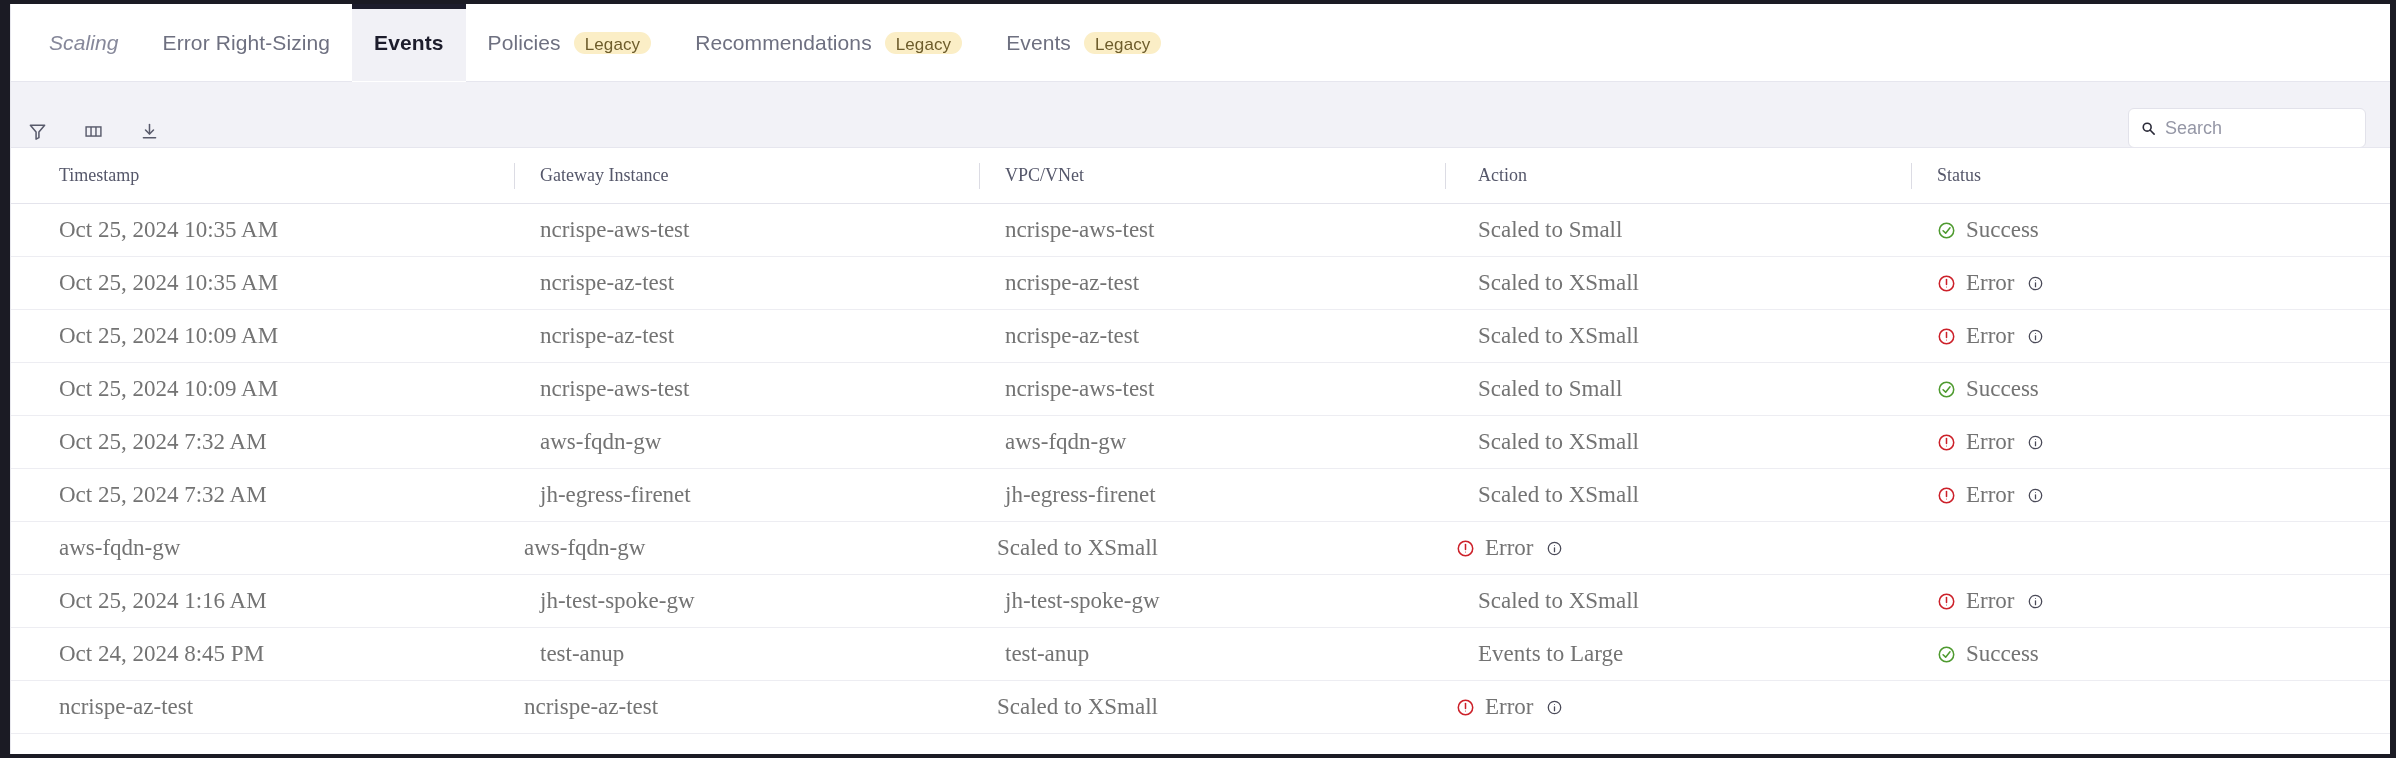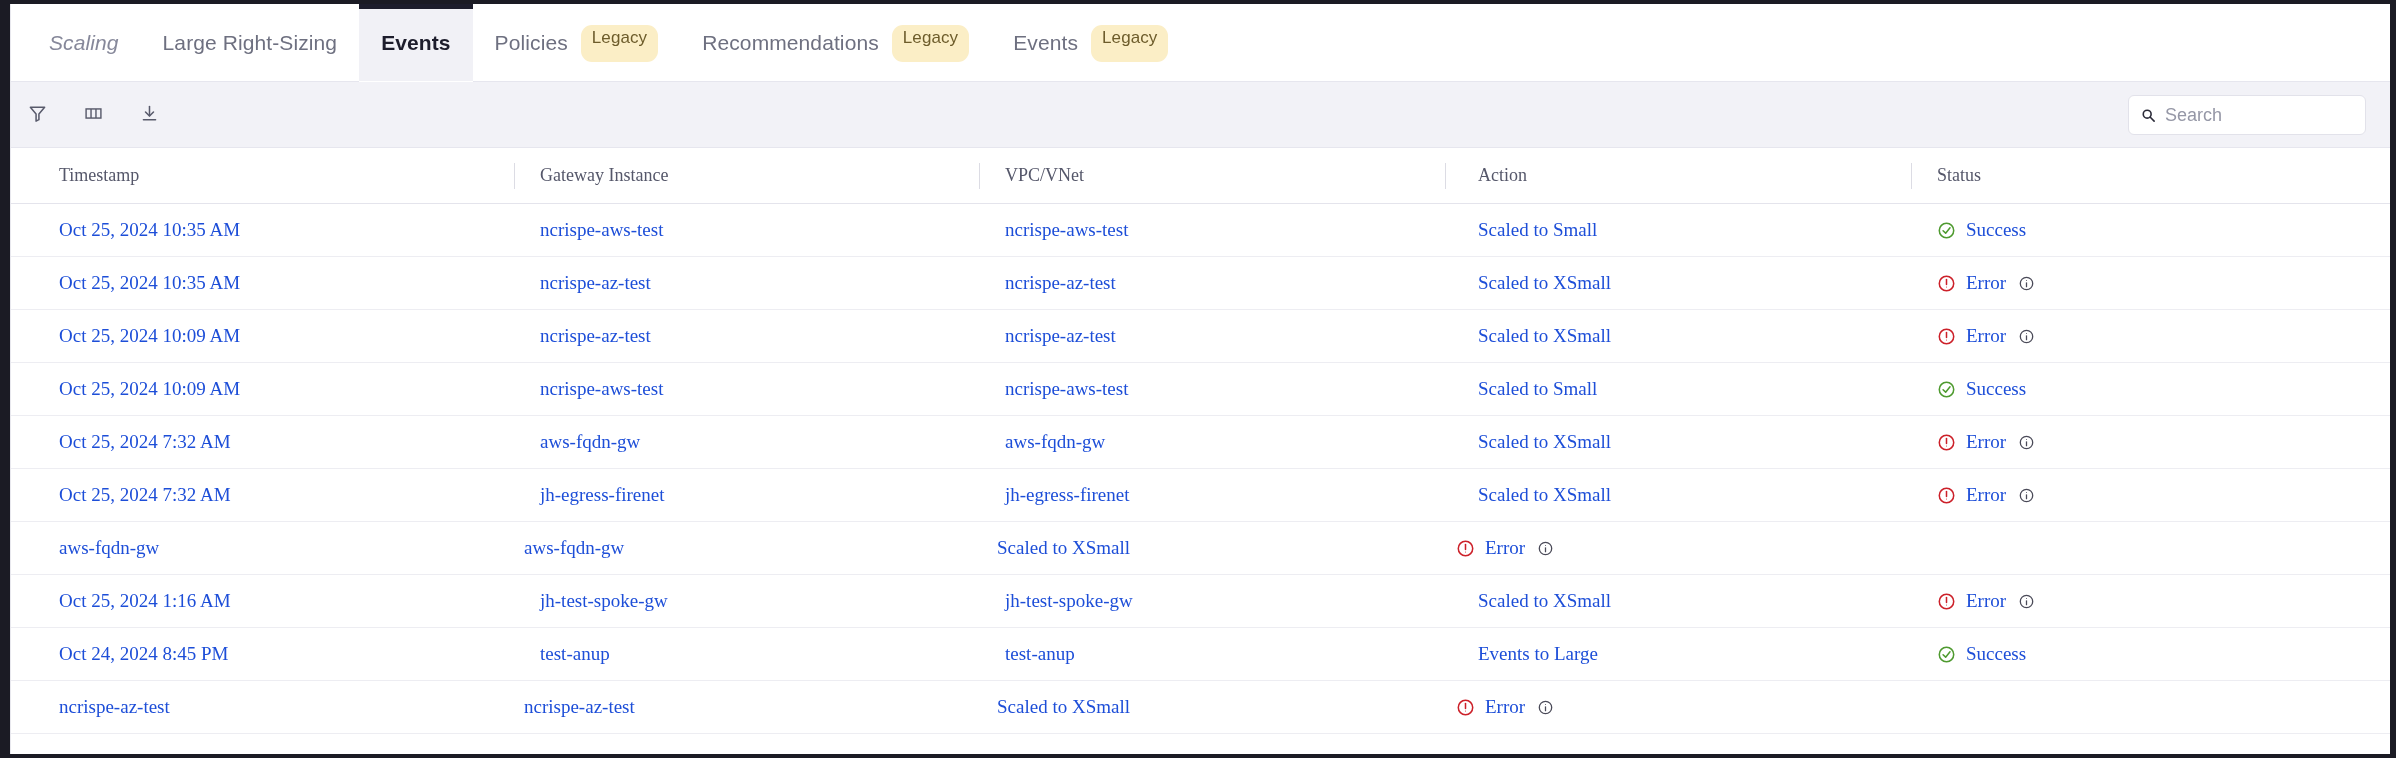--- a/index.html
+++ b/index.html
@@ -74,33 +74,33 @@
     left: 0; right: 0; bottom: 0;
     height: 1px;
     background: #ffffff;
     z-index: 2;
   }
 
   .legacy-badge {
     background: #fbeec6;
     color: #6d5c2b;
     font-size: 17px;
-    padding: 4px 11px 16px;
+    padding: 4px 11px 1px;
     border-radius: 11px;
     line-height: 1;
     font-style: normal;
     font-weight: normal;
   }
 
   
   .toolbar {
     height: 66px;
     background: #f2f2f7;
     display: flex;
-    align-items: center;
+    align-items: flex-end;
     padding: 0 24px 0 11px;
     position: relative;
   }
   .toolbar:after {
     content: "";
     position: absolute;
     left: 0; right: 0; bottom: 0;
     height: 1px;
     background: #e6e6ee;
   }
@@ -151,22 +151,22 @@
     align-items: center;
     height: 53px;
     border-bottom: 1px solid #ededf2;
     padding-left: 22px;
   }
   .thead {
     height: 56px;
     border-bottom: 1px solid #e4e4ec;
   }
   .cell {
-    font-size: 19px;
-    color: #1d4ed8;
+    font-size: 23px;
+    color: #737373;
     padding-left: 26px;
     position: relative;
     display: flex;
     align-items: center;
     height: 100%;
     overflow: hidden;
     white-space: nowrap;
   }
   .thead .cell {
     font-size: 18px;
@@ -202,21 +202,21 @@
 </head>
 <body>
 
 <div id="app">
 
   <div class="tabbar" id="tabbar">
       <div class="tab italic">
         <span>Scaling</span>
       </div>
       <div class="tab">
-        <span>Large Right-Sizing</span>
+        <span>Error Right-Sizing</span>
       </div>
       <div class="tab active">
         <span>Events</span>
       </div>
       <div class="tab">
         <span>Policies</span>
         <span class="legacy-badge">Legacy</span>
       </div>
       <div class="tab">
         <span>Recommendations</span>

